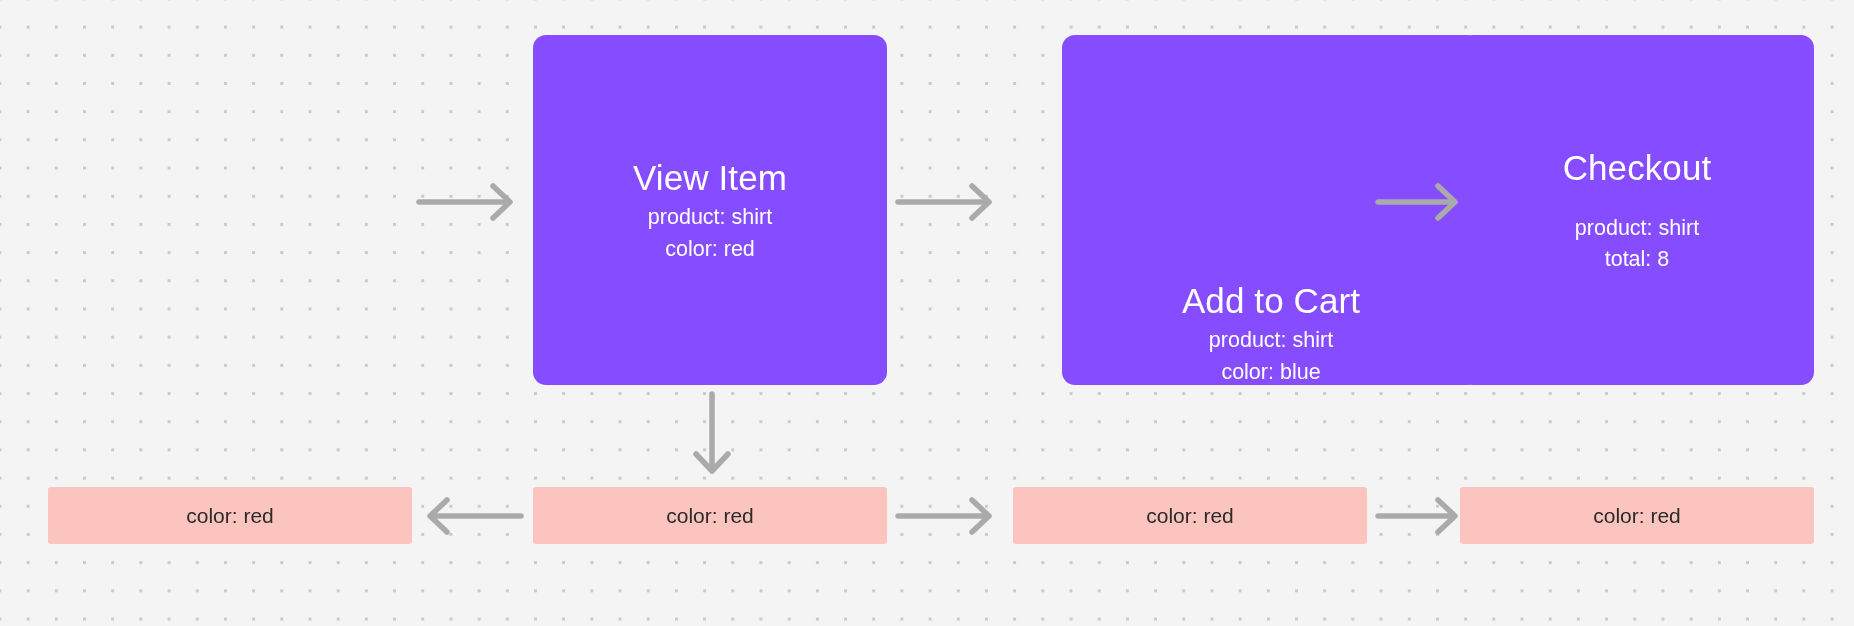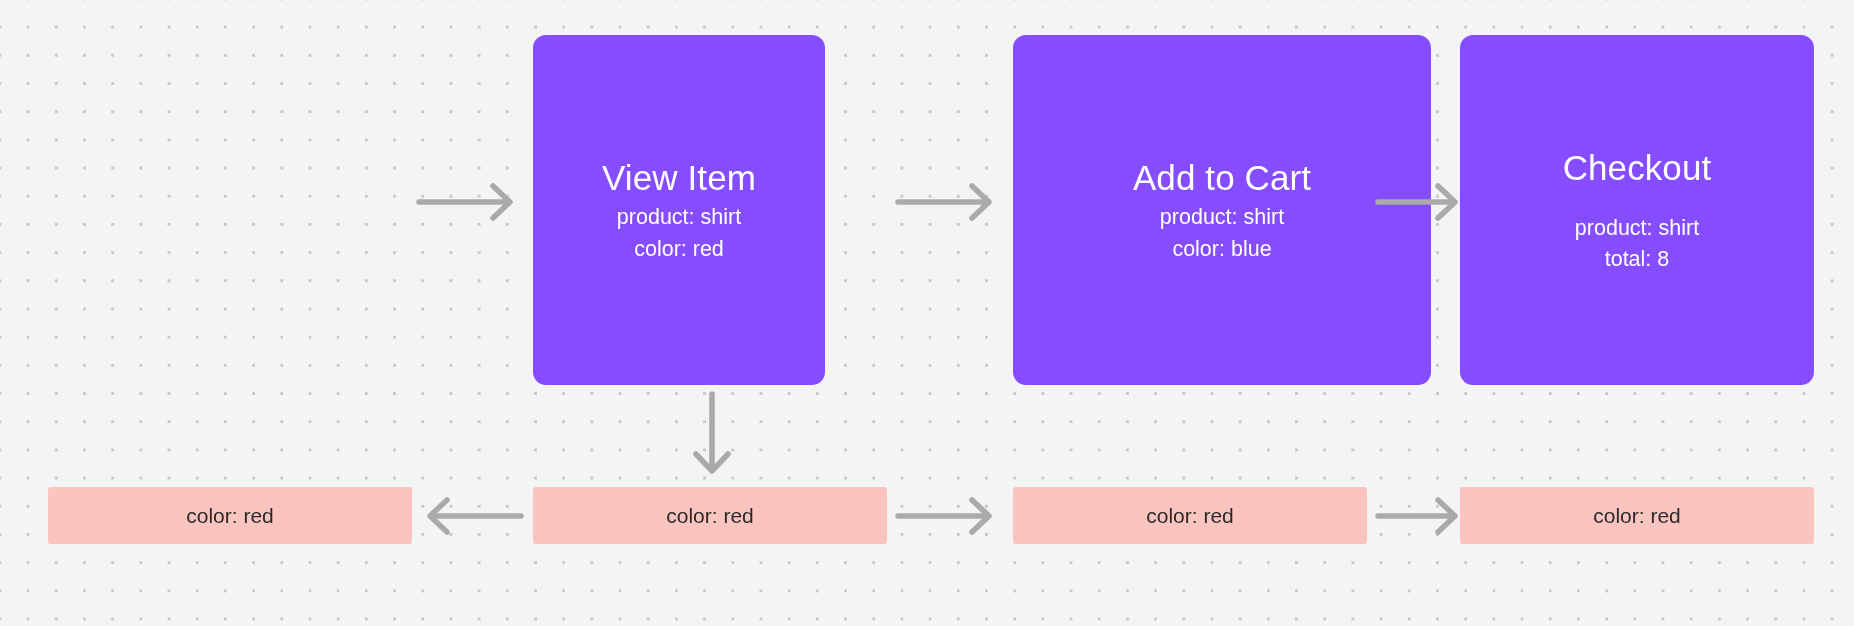--- a/index.html
+++ b/index.html
@@ -54,22 +54,22 @@
     gap: 6px;
   }
   .event-prop {
     font-size: 21.5px;
     line-height: 1.18;
     text-align: center;
     white-space: nowrap;
   }
 
   #node-0 { left: 48px;   width: 364px; }
-  #node-1 { left: 533px;  width: 292px; }
-  #node-2 { left: 1013px; width: 418px; }
+  #node-1 { left: 533px;  width: 354px; }
+  #node-2 { left: 1062px; width: 418px; justify-content: flex-end; }
   #node-3 { left: 1460px; width: 354px; gap: 21px; }
 
   
   .prop-node {
     position: absolute;
     top: 487px;
     height: 57px;
     border-radius: 3px;
     background: #fbc4bf;
     display: flex;

